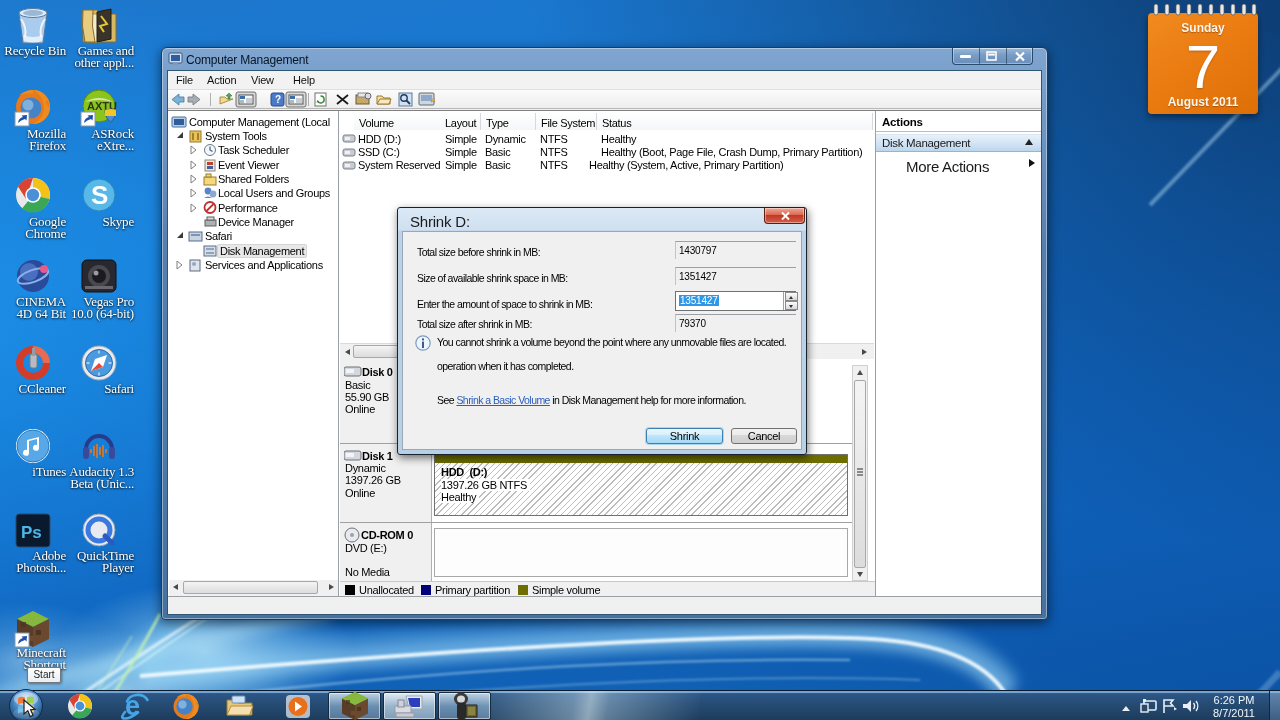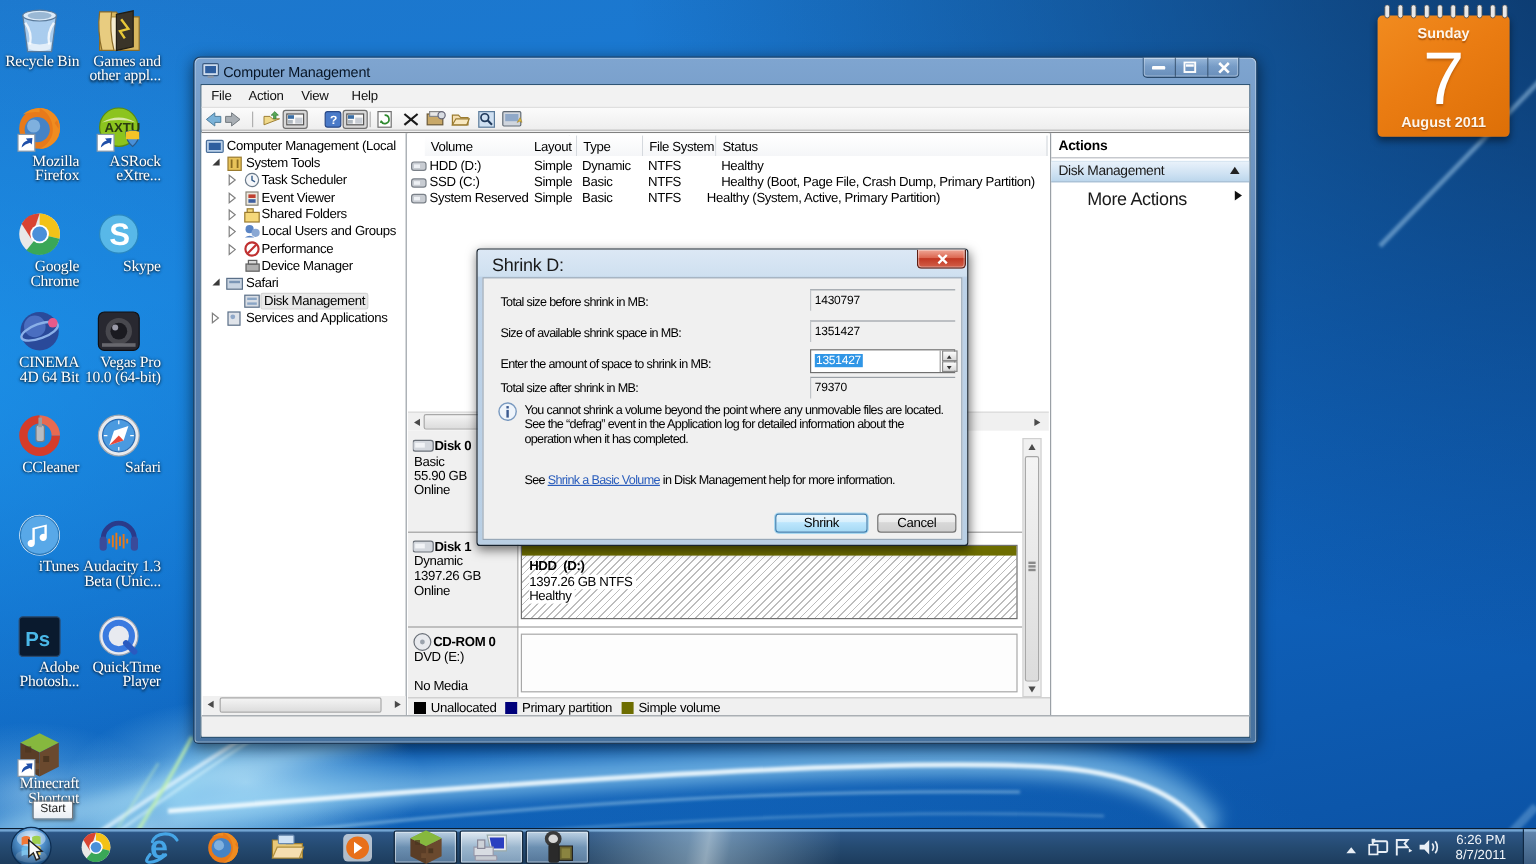--- a/index.html
+++ b/index.html
@@ -540,21 +540,20 @@
           </div>
       </div>
       <div class="dtxt" style="left:14px;top:86px">Total size after shrink in MB:</div>
       <div class="fld" style="top:82px">79370</div>
       <svg class="abs" style="left:12px;top:103px" width="17" height="17">
           <circle cx="8" cy="8" r="7.2" fill="#eef4fb" stroke="#7a9ac0" stroke-width="1.2"></circle>
           <rect x="7" y="3.4" width="2" height="2" fill="#3a5a90"></rect>
           <rect x="7" y="6.6" width="2" height="6.4" fill="#3a5a90"></rect>
         </svg>
       <div class="dtxt" style="left:34px;top:104px">You cannot shrink a volume beyond the point where any unmovable files are located.</div>
-      <div class="dtxt" style="left:34px;top:116px">See the “defrag” event in the Application log for detailed information about the</div>
       <div class="dtxt" style="left:34px;top:128px">operation when it has completed.</div>
       <div class="dtxt" style="left:34px;top:162px">See <span style="color:#2a5dbc;text-decoration:underline">Shrink a Basic Volume</span> in Disk Management help for more information.</div>
       <div class="btn" style="left:243px;width:77px;background:linear-gradient(#eaf6fd,#d7effc 45%,#bde6fd 46%,#a6d9f4);border:1px solid #3c7fb1;box-shadow:0 0 0 1px #a8d8f0">Shrink</div>
       <div class="btn" style="left:328px;width:66px">Cancel</div>
     </div>
   </div>
   <div id="tip">Start</div>
   <div id="taskbar">
     <div class="abs" style="left:470px;top:0;width:230px;height:30px;background:linear-gradient(100deg,rgba(200,230,250,0) 0%,rgba(215,240,252,.4) 45%,rgba(235,250,255,.55) 52%,rgba(215,240,252,.35) 60%,rgba(200,230,250,0) 100%)"></div>
 

